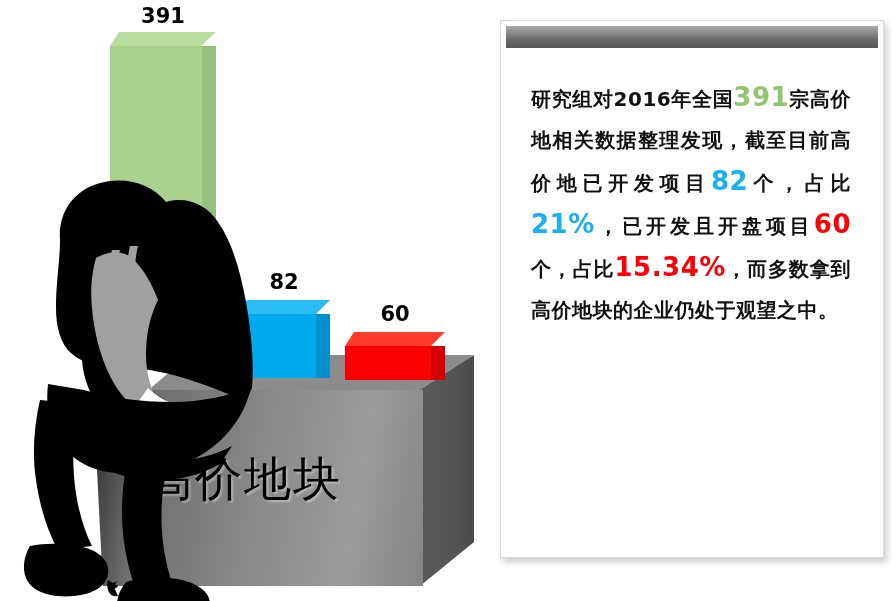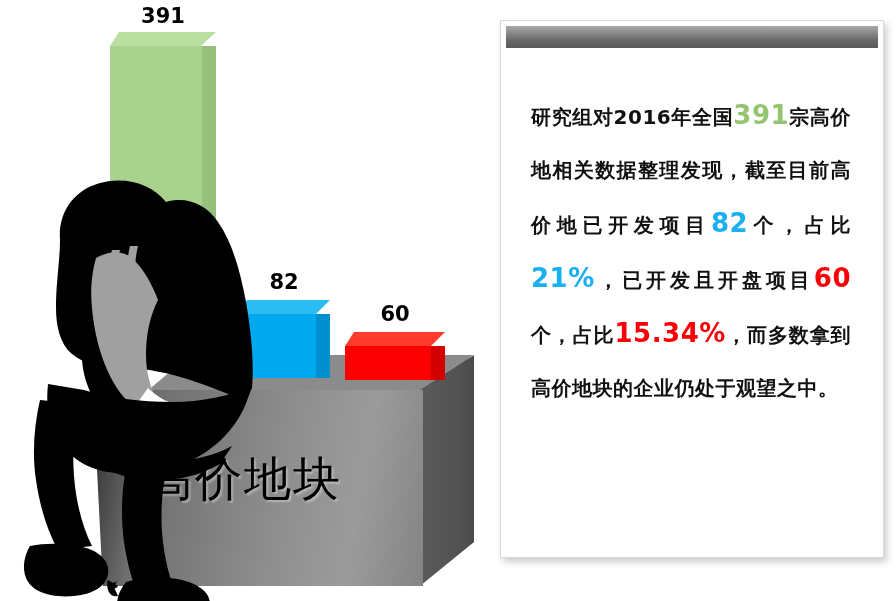--- a/index.html
+++ b/index.html
@@ -87,23 +87,23 @@
   .panel{
     position:absolute;left:500px;top:20px;width:382px;height:536px;
     background:#ffffff;border:1px solid #d9d9d9;
     box-shadow:3px 4px 7px rgba(0,0,0,.20);
   }
   .panel-head{
     position:absolute;left:5px;top:5px;width:372px;height:22px;
     background:linear-gradient(180deg,#a9a9a9 0%,#8e8e8e 28%,#6a6a6a 62%,#585858 100%);
   }
   .panel-body{
-    position:absolute;left:30px;top:68px;width:320px;
+    position:absolute;left:30px;top:56px;width:320px;
     font-family:"DejaVu Sans","Liberation Sans",sans-serif;
-    font-size:20px;line-height:53px;color:#111;text-align:justify;
+    font-size:20px;line-height:41px;color:#111;text-align:justify;
     font-weight:600;letter-spacing:.5px;
   }
   .panel-body .num{font-weight:bold;font-size:26px;}
   .n-green{color:#93c46f;}
   .n-blue{color:#18b0f0;}
   .n-red{color:#fb0007;}
 </style>
 </head>
 <body>
 

